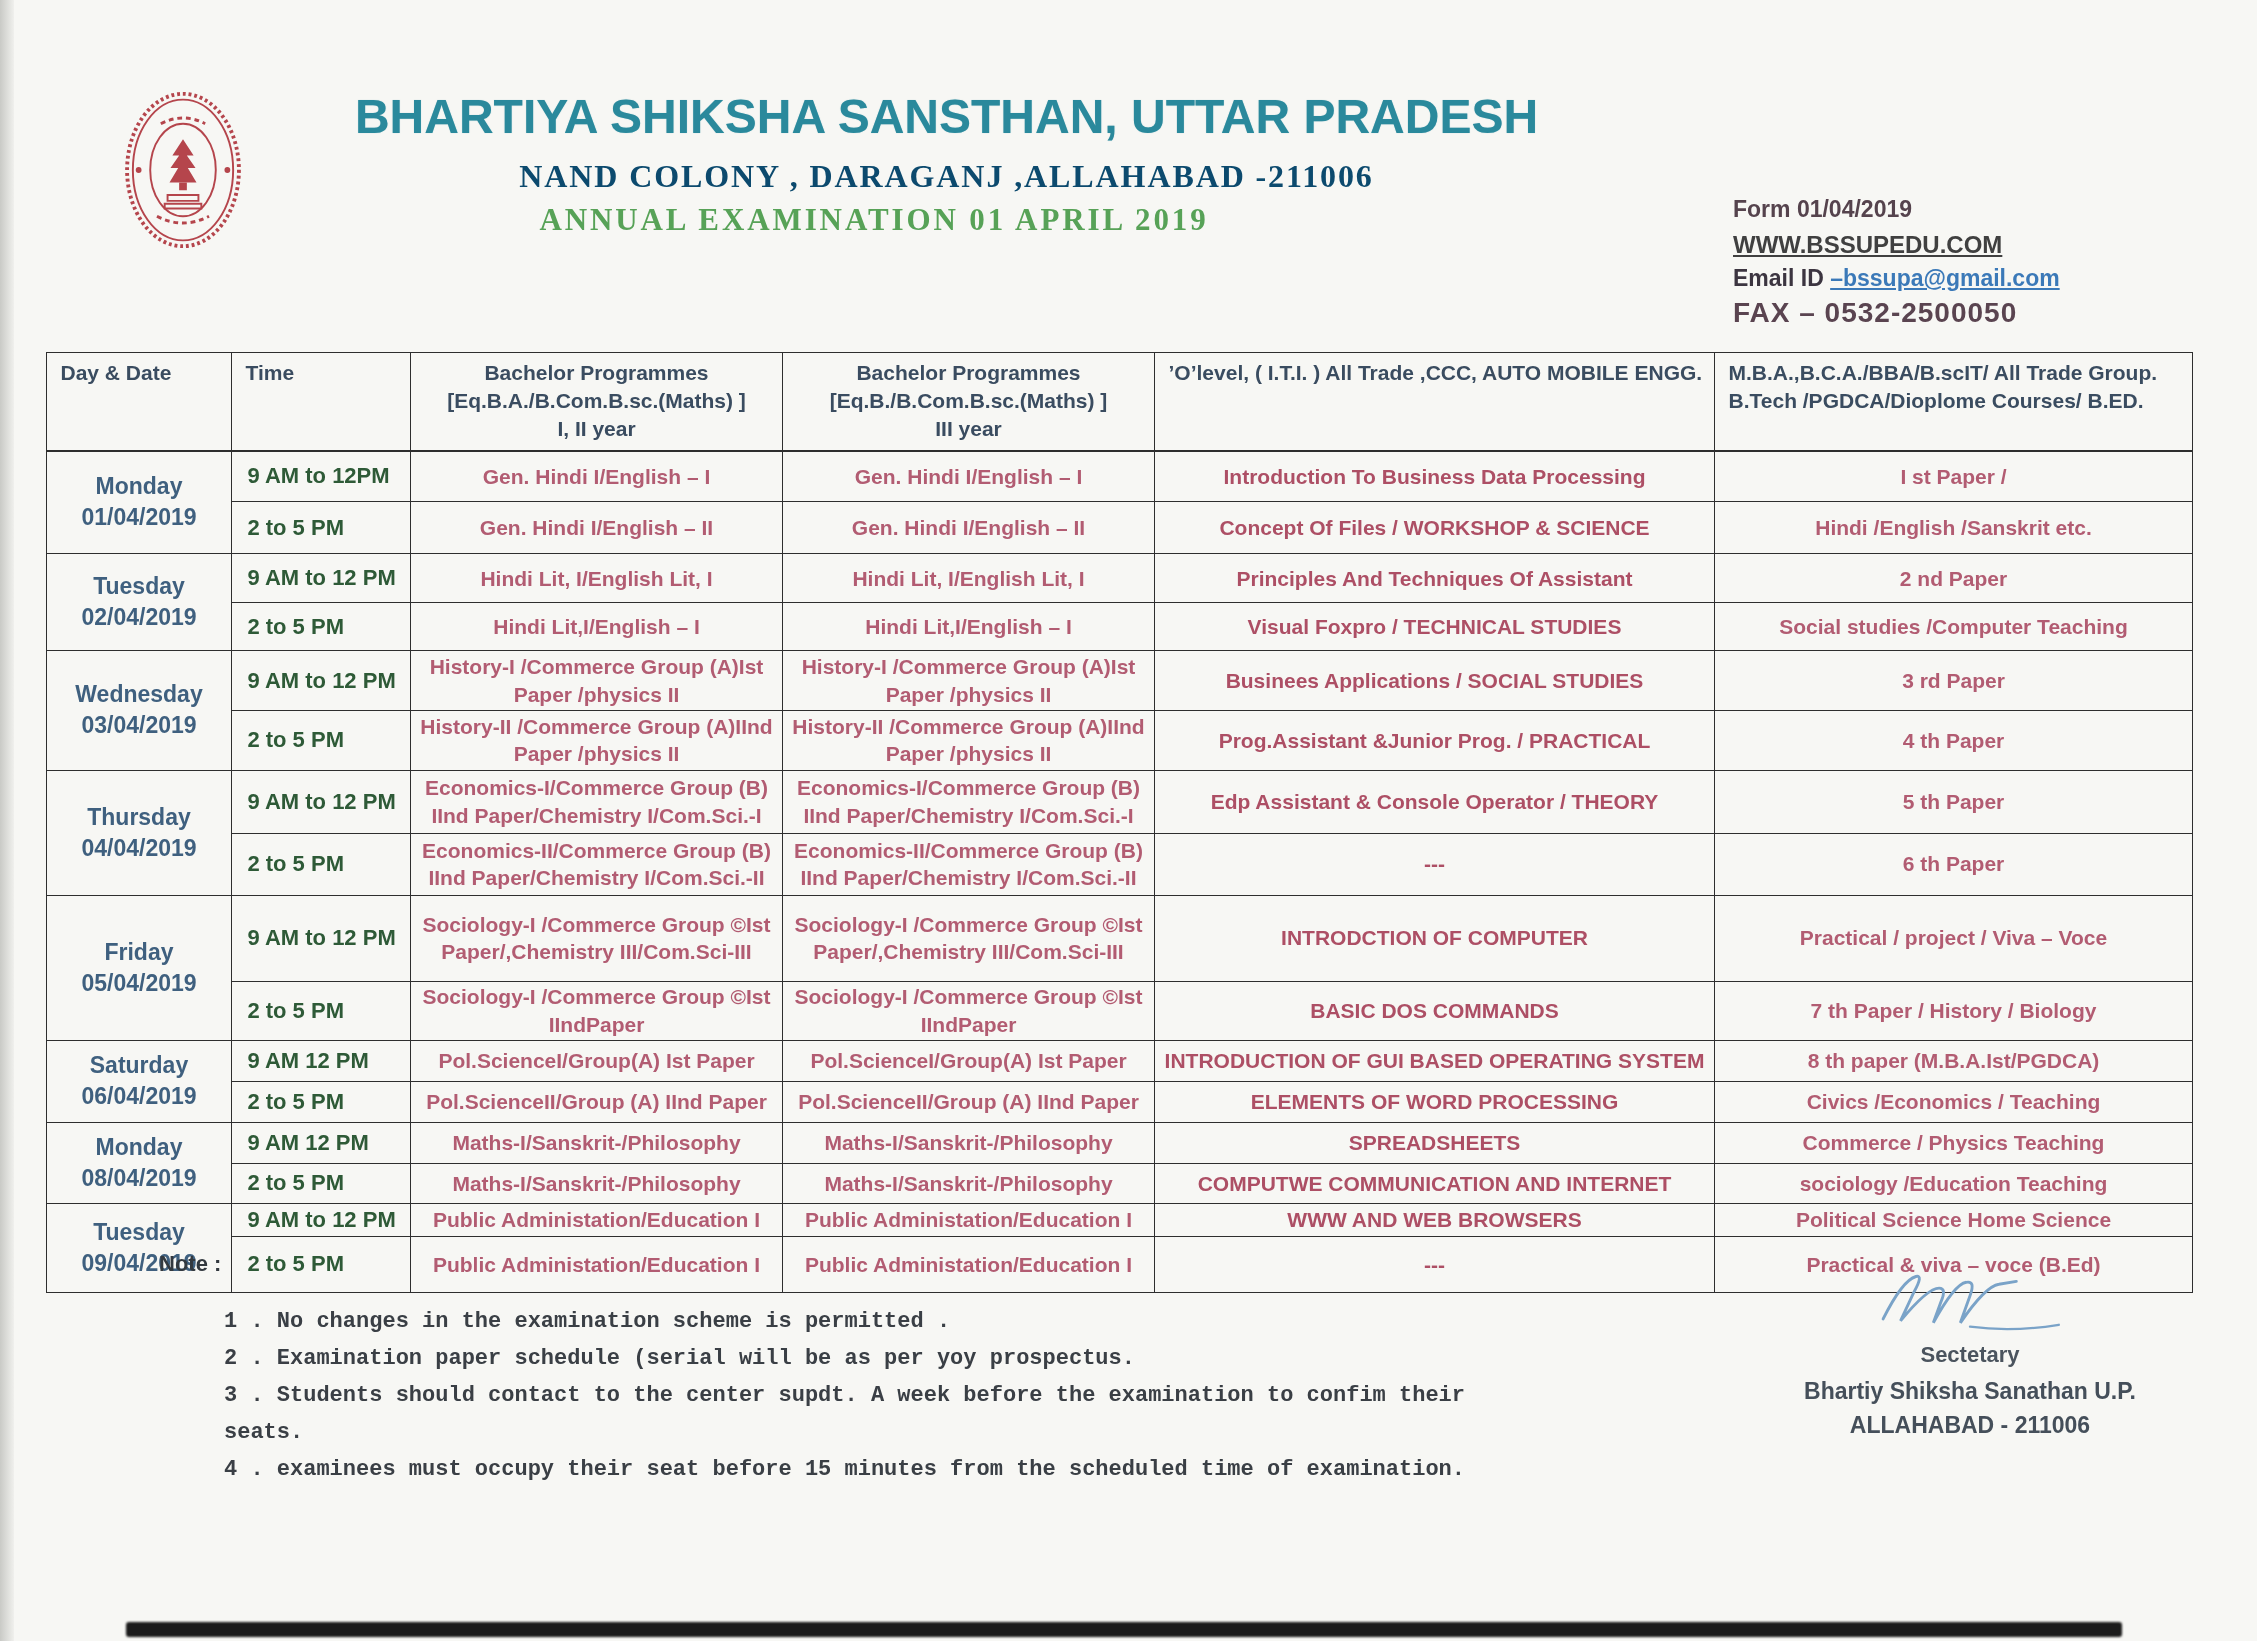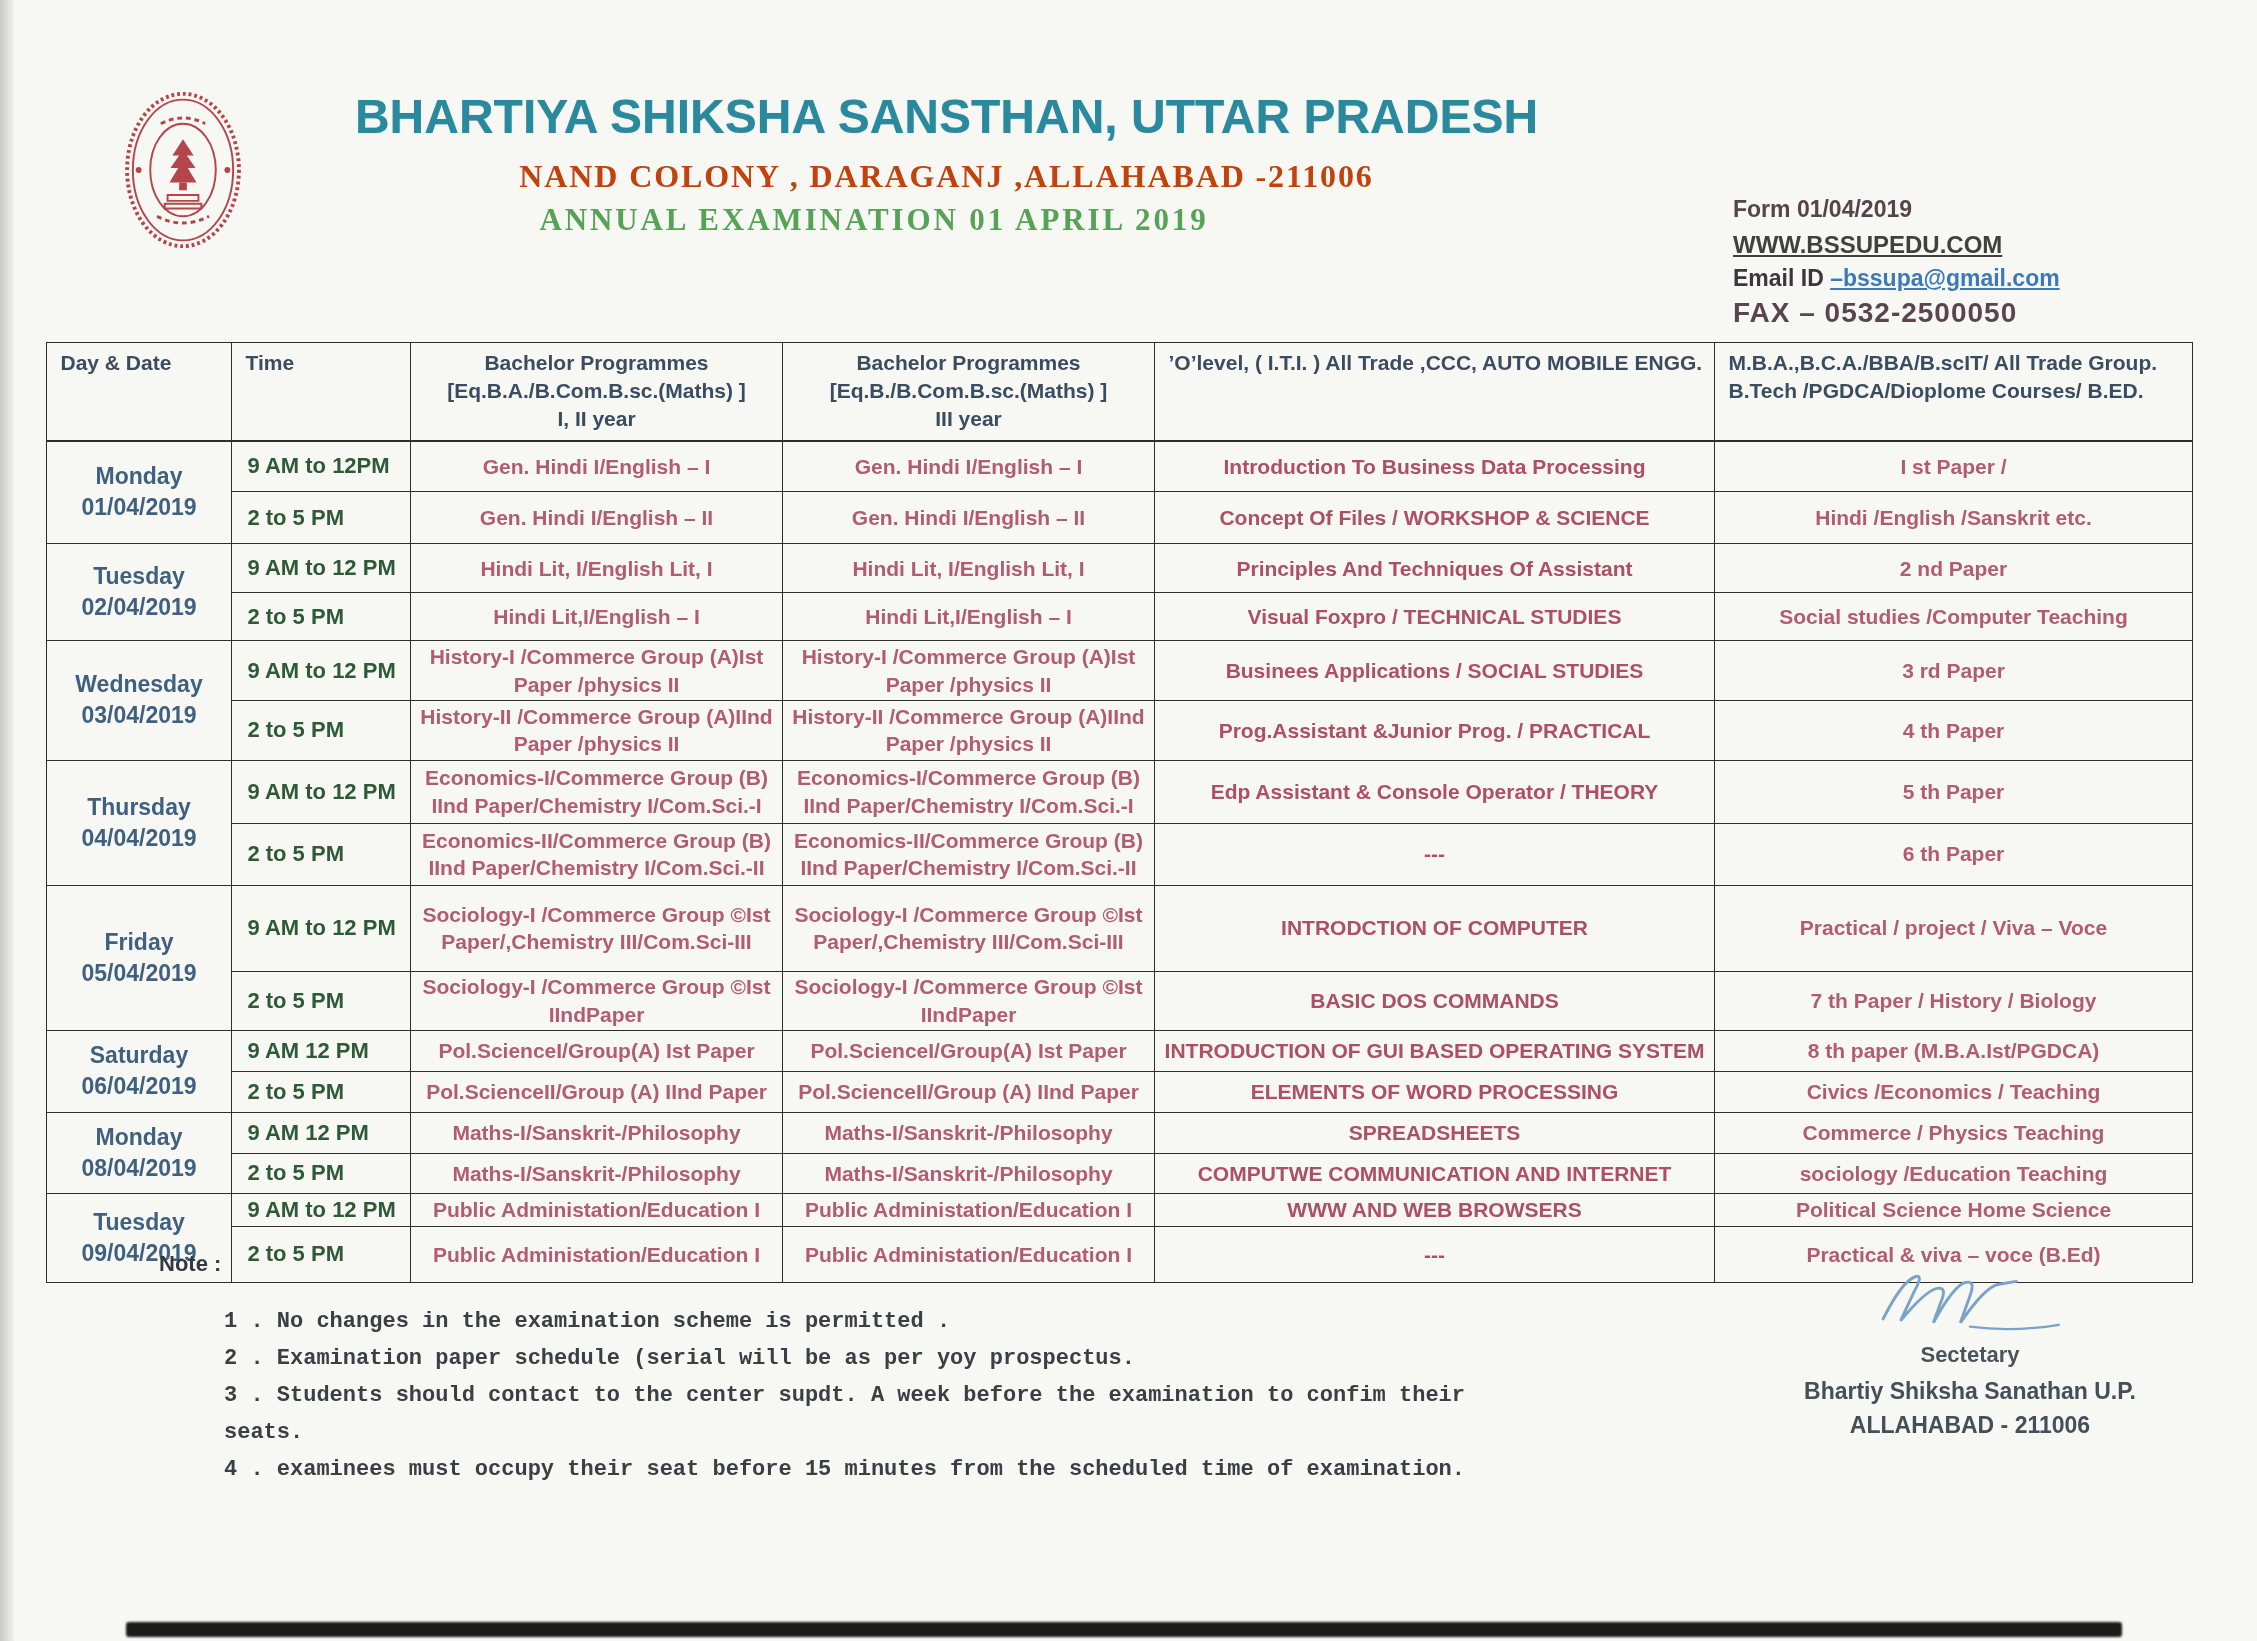--- a/index.html
+++ b/index.html
@@ -21,38 +21,38 @@
   .header-center { position:absolute; left:290px; top:89px; width:1313px; text-align:center; }
   .doc-title {
     font-size:48px; font-weight:bold; letter-spacing:0px;
     color:#2a899c; font-family:"Liberation Sans",sans-serif;
     text-shadow:0 0 1px rgba(42,137,156,.4);
   }
   .doc-address {
     margin-top:13.5px;
     font-family:"Liberation Serif", serif;
     font-size:32px; font-weight:bold; letter-spacing:1.9px;
-    color:#c2410c;
+    color:#0c4a6e;
   }
   .doc-exam {
     margin-top:7.7px; padding-right:145px;
     font-family:"Liberation Serif", serif;
     font-size:31px; font-weight:bold; letter-spacing:2.9px;
     color:#57a257;
   }
   .info-block { position:absolute; left:1733px; top:159px; width:502px; line-height:1.0;margin-top:39px; }
   .info-form { font-size:23px; font-weight:bold; color:#55434d; }
   .info-web  { margin-top:11.6px; font-size:24px; font-weight:bold; color:#404040; text-decoration:underline; }
   .info-email { margin-top:10.6px; font-size:23px; font-weight:bold; color:#3c3540; }
   .info-email .mail-link { color:#3b79b8; text-decoration:underline; font-weight:bold; }
   .info-fax { margin-top:8.7px; font-size:28px; font-weight:bold; color:#5a4450; letter-spacing:1px; }
 
   
   #exam-table {
-    position:absolute; left:46px; top:342px; width:2145px;
+    position:absolute; left:46px; top:352px; width:2145px;
     border-collapse:collapse; table-layout:fixed;
   }
   #exam-table th, #exam-table td {
     border:1.9px solid #2e2e2e;
     padding:1.9px 7.7px; overflow:hidden;
     vertical-align:middle; text-align:center;
   }
   #exam-table thead th {
     height:89px; vertical-align:top; padding-top:5.8px;
     font-size:21px; font-weight:600; color:#3a4c60; line-height:1.35;

